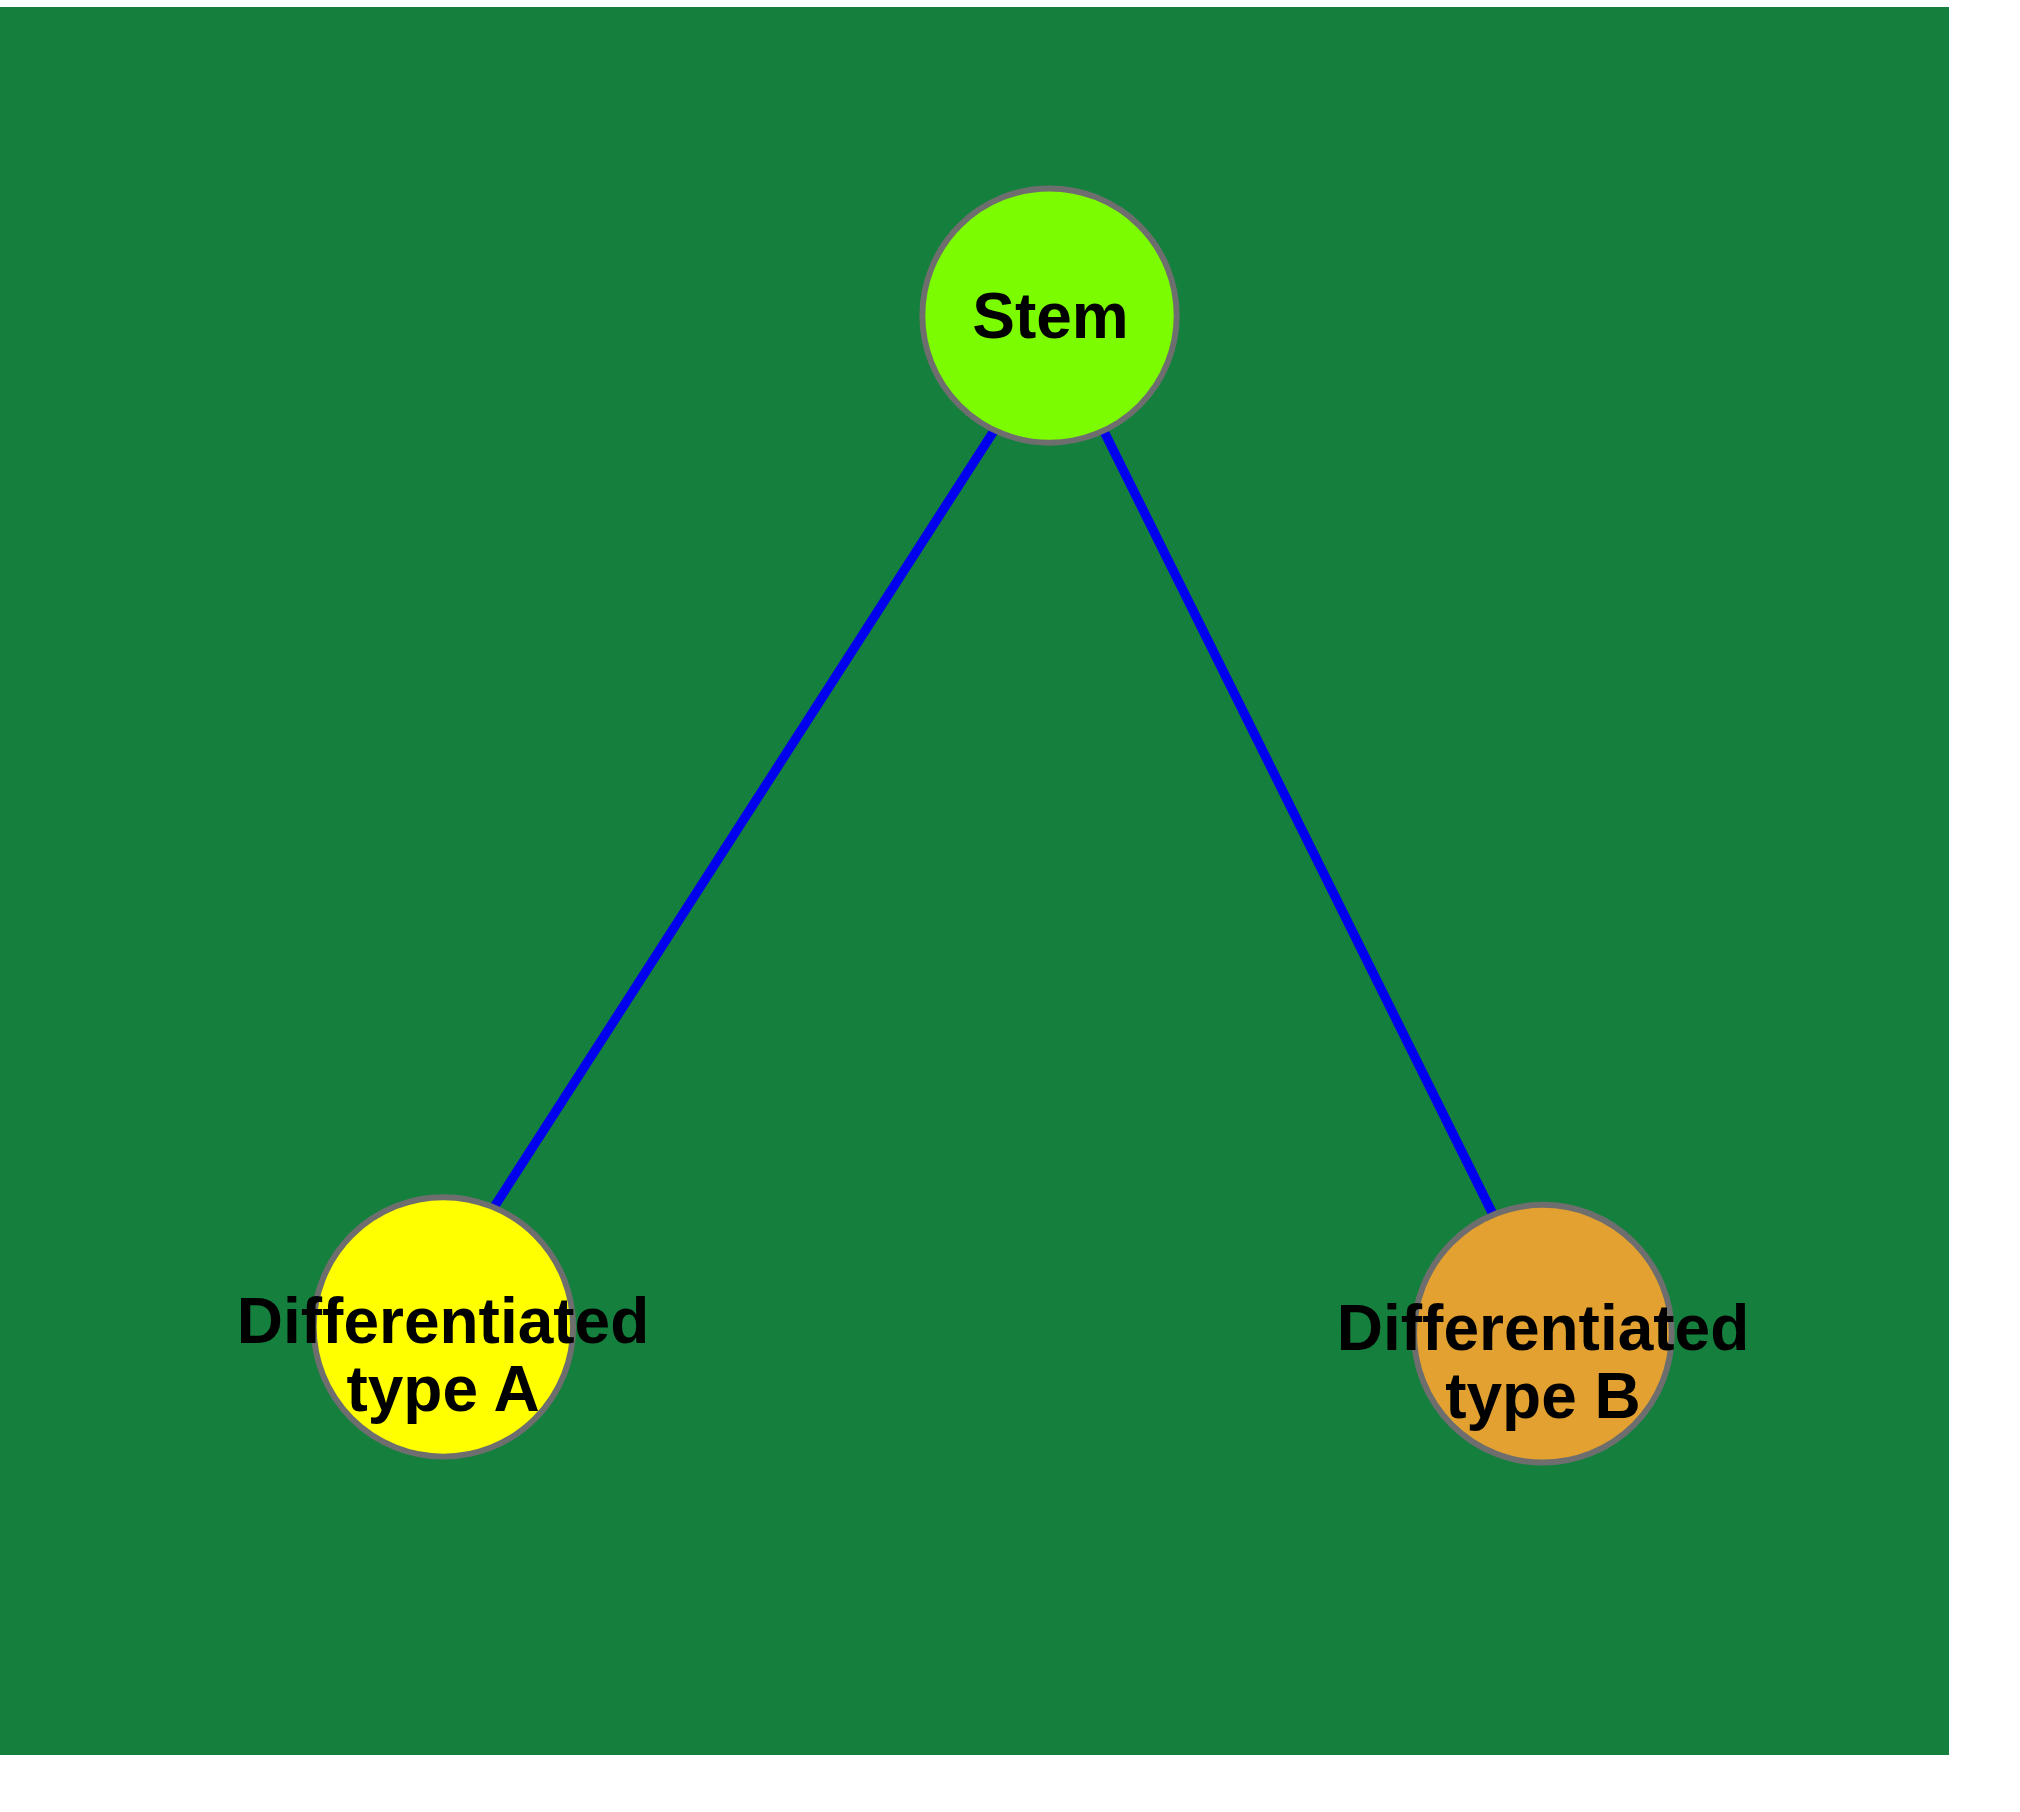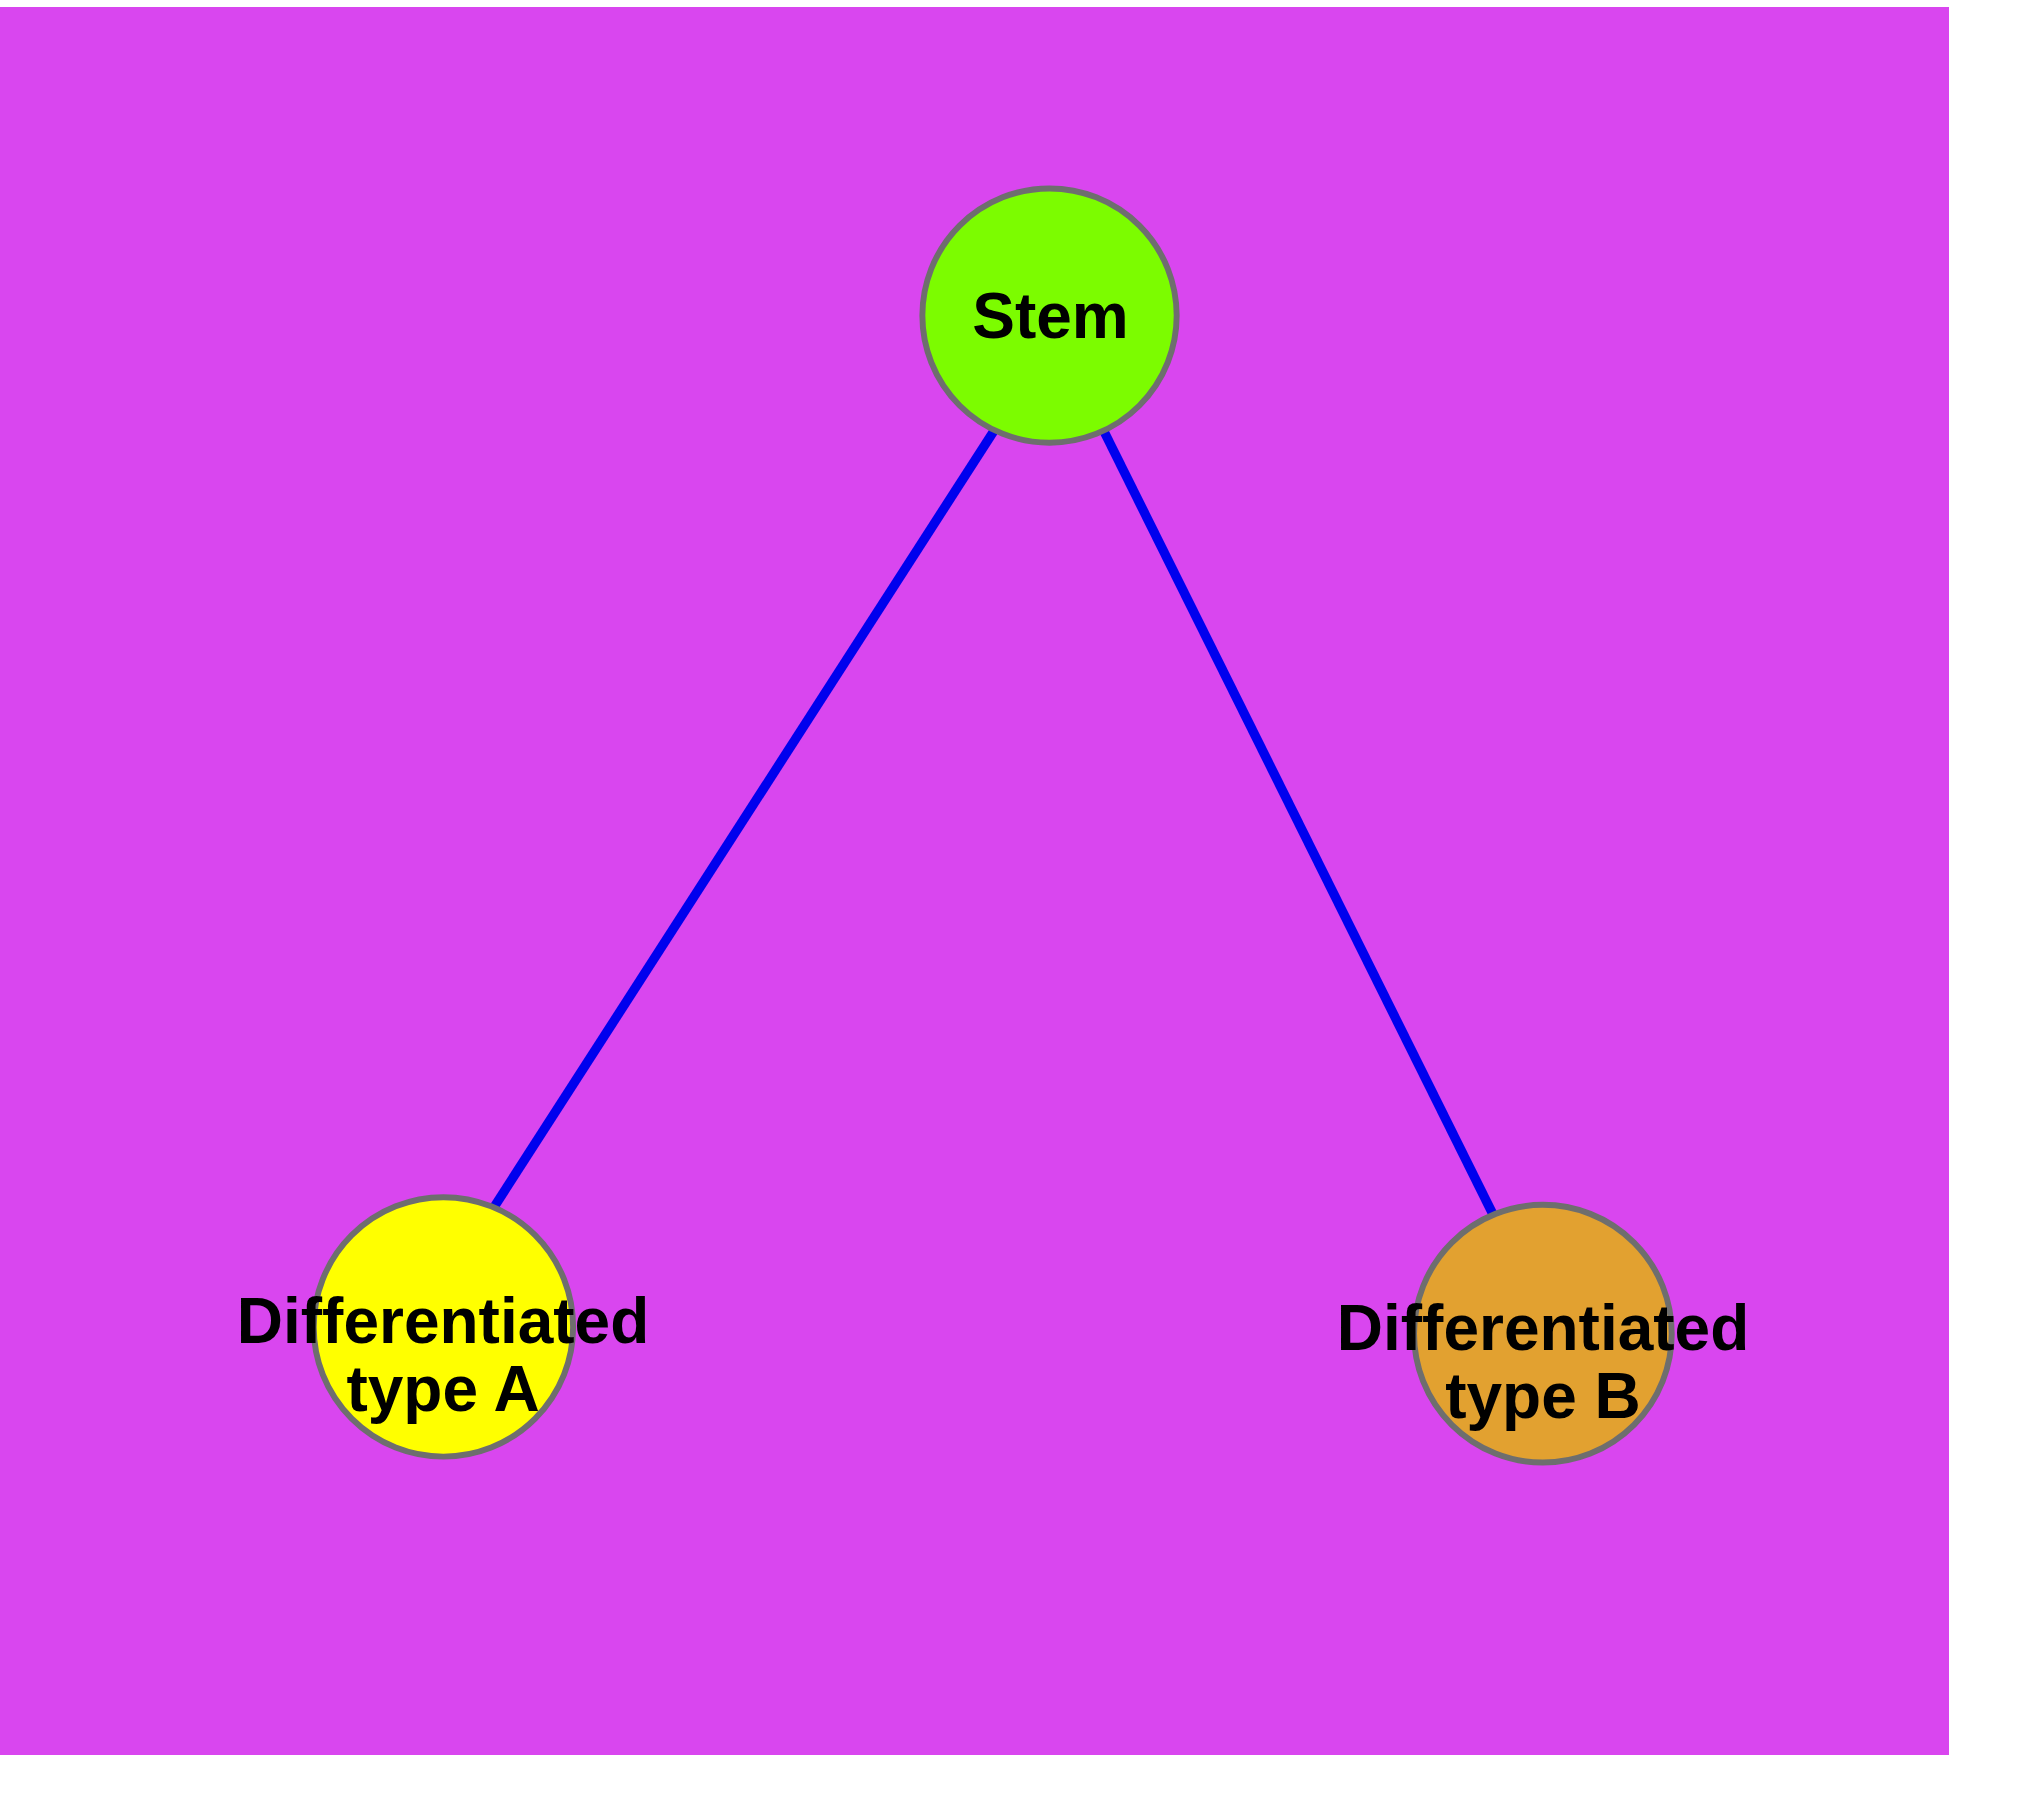--- a/index.html
+++ b/index.html
@@ -22,21 +22,21 @@
     background: #ffffff;
   }
 
   
   #graph-canvas {
     position: absolute;
     left: 0px;
     top: 6.8px;
     width: 1949px;
     height: 1748px;
-    background: #d946ef;
+    background: #15803d;
     overflow: visible;
   }
 
   #graph-svg {
     position: absolute;
     left: 0;
     top: 0;
     width: 1949px;
     height: 1748px;
     display: block;

